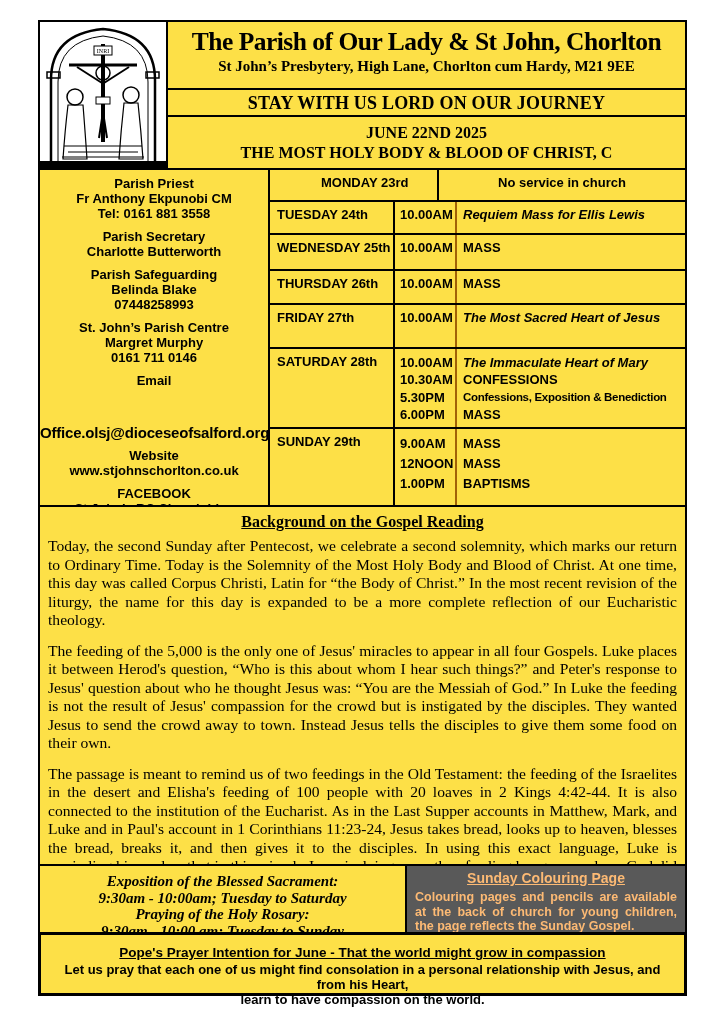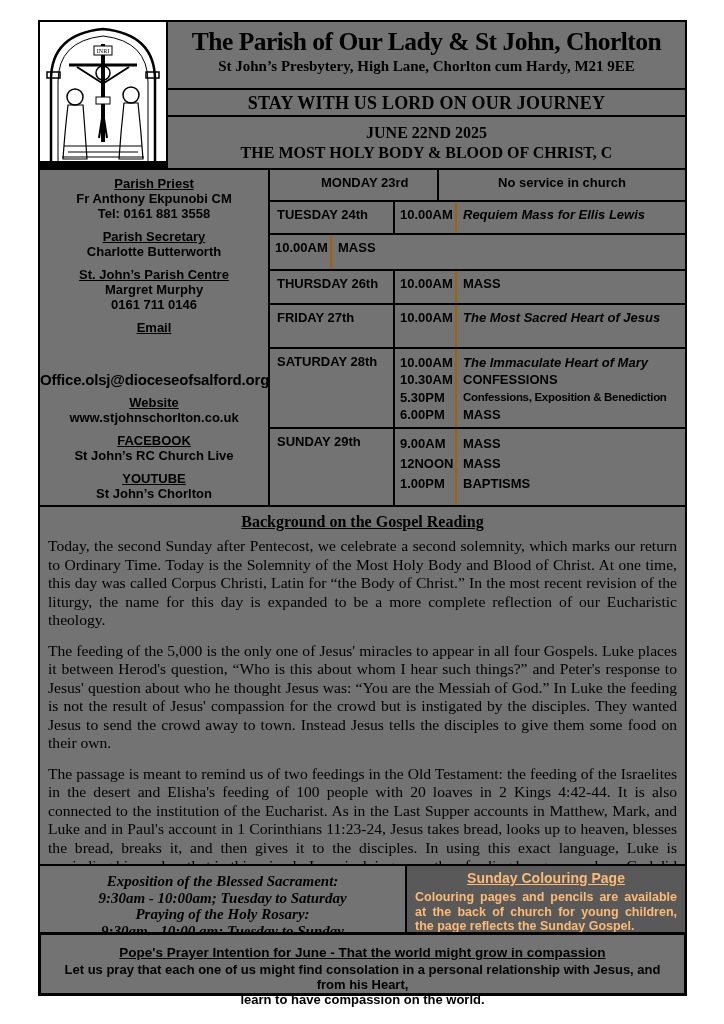--- a/index.html
+++ b/index.html
@@ -1,38 +1,38 @@
 <!DOCTYPE html>
 <html><head>
 <meta charset="utf-8">
 <style>
   html,body{margin:0;padding:0;background:#fff;}
   .page{position:relative;width:724px;height:1024px;background:#fff;color:#000;
         font-family:"Liberation Sans",sans-serif;overflow:hidden;}
-  .box{position:absolute;box-sizing:border-box;border:2px solid #000;background:#737373;}
+  .box{position:absolute;box-sizing:border-box;border:2px solid #000;background:#fde047;}
 
   
   .crucifix{position:absolute;left:38px;top:20px;width:130px;height:150px;}
   .masthead{left:166px;top:20px;width:521px;height:70px;text-align:center;
             font-family:"Liberation Serif",serif;}
   .title{font-size:25.5px;font-weight:bold;letter-spacing:-0.5px;margin-top:5px;white-space:nowrap;}
   .address{font-size:15px;font-weight:bold;margin-top:1px;}
   .motto-box{left:166px;top:88px;width:521px;height:29px;text-align:center;
              font-family:"Liberation Serif",serif;}
   .motto{font-size:18px;font-weight:bold;margin-top:3px;letter-spacing:0.2px;}
   .date-box{left:166px;top:115px;width:521px;height:55px;text-align:center;
             font-family:"Liberation Serif",serif;font-weight:bold;}
   .date-line{font-size:16px;margin-top:7px;}
   .feast-line{font-size:16px;margin-top:2px;}
 
   
   .side{left:38px;top:168px;width:232px;height:339px;text-align:center;
         font-weight:bold;font-size:13px;line-height:15px;padding-top:6px;}
   .sec{margin-bottom:8px;}
-  .sh{text-decoration:underline;}
+  .sh{}
   .email-line{font-size:15px;letter-spacing:-0.2px;margin-top:37px;}
 
   
   .sched{left:268px;top:168px;width:419px;height:339px;display:flex;flex-direction:column;}
   .trow{display:flex;border-top:2px solid #000;box-sizing:border-box;}
   .trow:first-child{border-top:none;padding-left:44px;}
   .tday{width:125px;box-sizing:border-box;border-right:2px solid #000;
         padding:5px 0 0 7px;font-weight:bold;font-size:13px;}
   .ttime{width:62px;box-sizing:border-box;border-right:2px solid #a16207;
          padding:5px 0 0 5px;font-weight:bold;font-size:13px;}
@@ -111,20 +111,25 @@
     <div class="sec">
       <div class="sh">Parish Priest</div>
       <div>Fr Anthony Ekpunobi CM</div>
       <div>Tel: 0161 881 3558</div>
     </div>
     <div class="sec">
       <div class="sh">Parish Secretary</div>
       <div>Charlotte Butterworth</div>
     </div>
     <div class="sec">
+      <div class="sh">Parish Safeguarding</div>
+      <div>Belinda Blake</div>
+      <div>07448258993</div>
+    </div>
+    <div class="sec">
       <div class="sh">St. John’s Parish Centre</div>
       <div>Margret Murphy</div>
       <div>0161 711 0146</div>
     </div>
     <div class="sec">
       <div class="sh">Email</div>
       <div class="email-line">Office.olsj@dioceseofsalford.org.uk</div>
     </div>
     <div class="sec">
       <div class="sh">Website</div>
@@ -144,20 +149,21 @@
     <div class="trow r0">
       <div class="tday">MONDAY 23rd</div>
       <div class="tmerged">No service in church</div>
     </div>
     <div class="trow r1">
       <div class="tday">TUESDAY 24th</div>
       <div class="ttime">10.00AM</div>
       <div class="tdesc it">Requiem Mass for Ellis Lewis</div>
     </div>
     <div class="trow r2">
+      <div class="tday">WEDNESDAY 25th</div>
       <div class="ttime">10.00AM</div>
       <div class="tdesc">MASS</div>
     </div>
     <div class="trow r3">
       <div class="tday">THURSDAY 26th</div>
       <div class="ttime">10.00AM</div>
       <div class="tdesc">MASS</div>
     </div>
     <div class="trow r4">
       <div class="tday">FRIDAY 27th</div>

